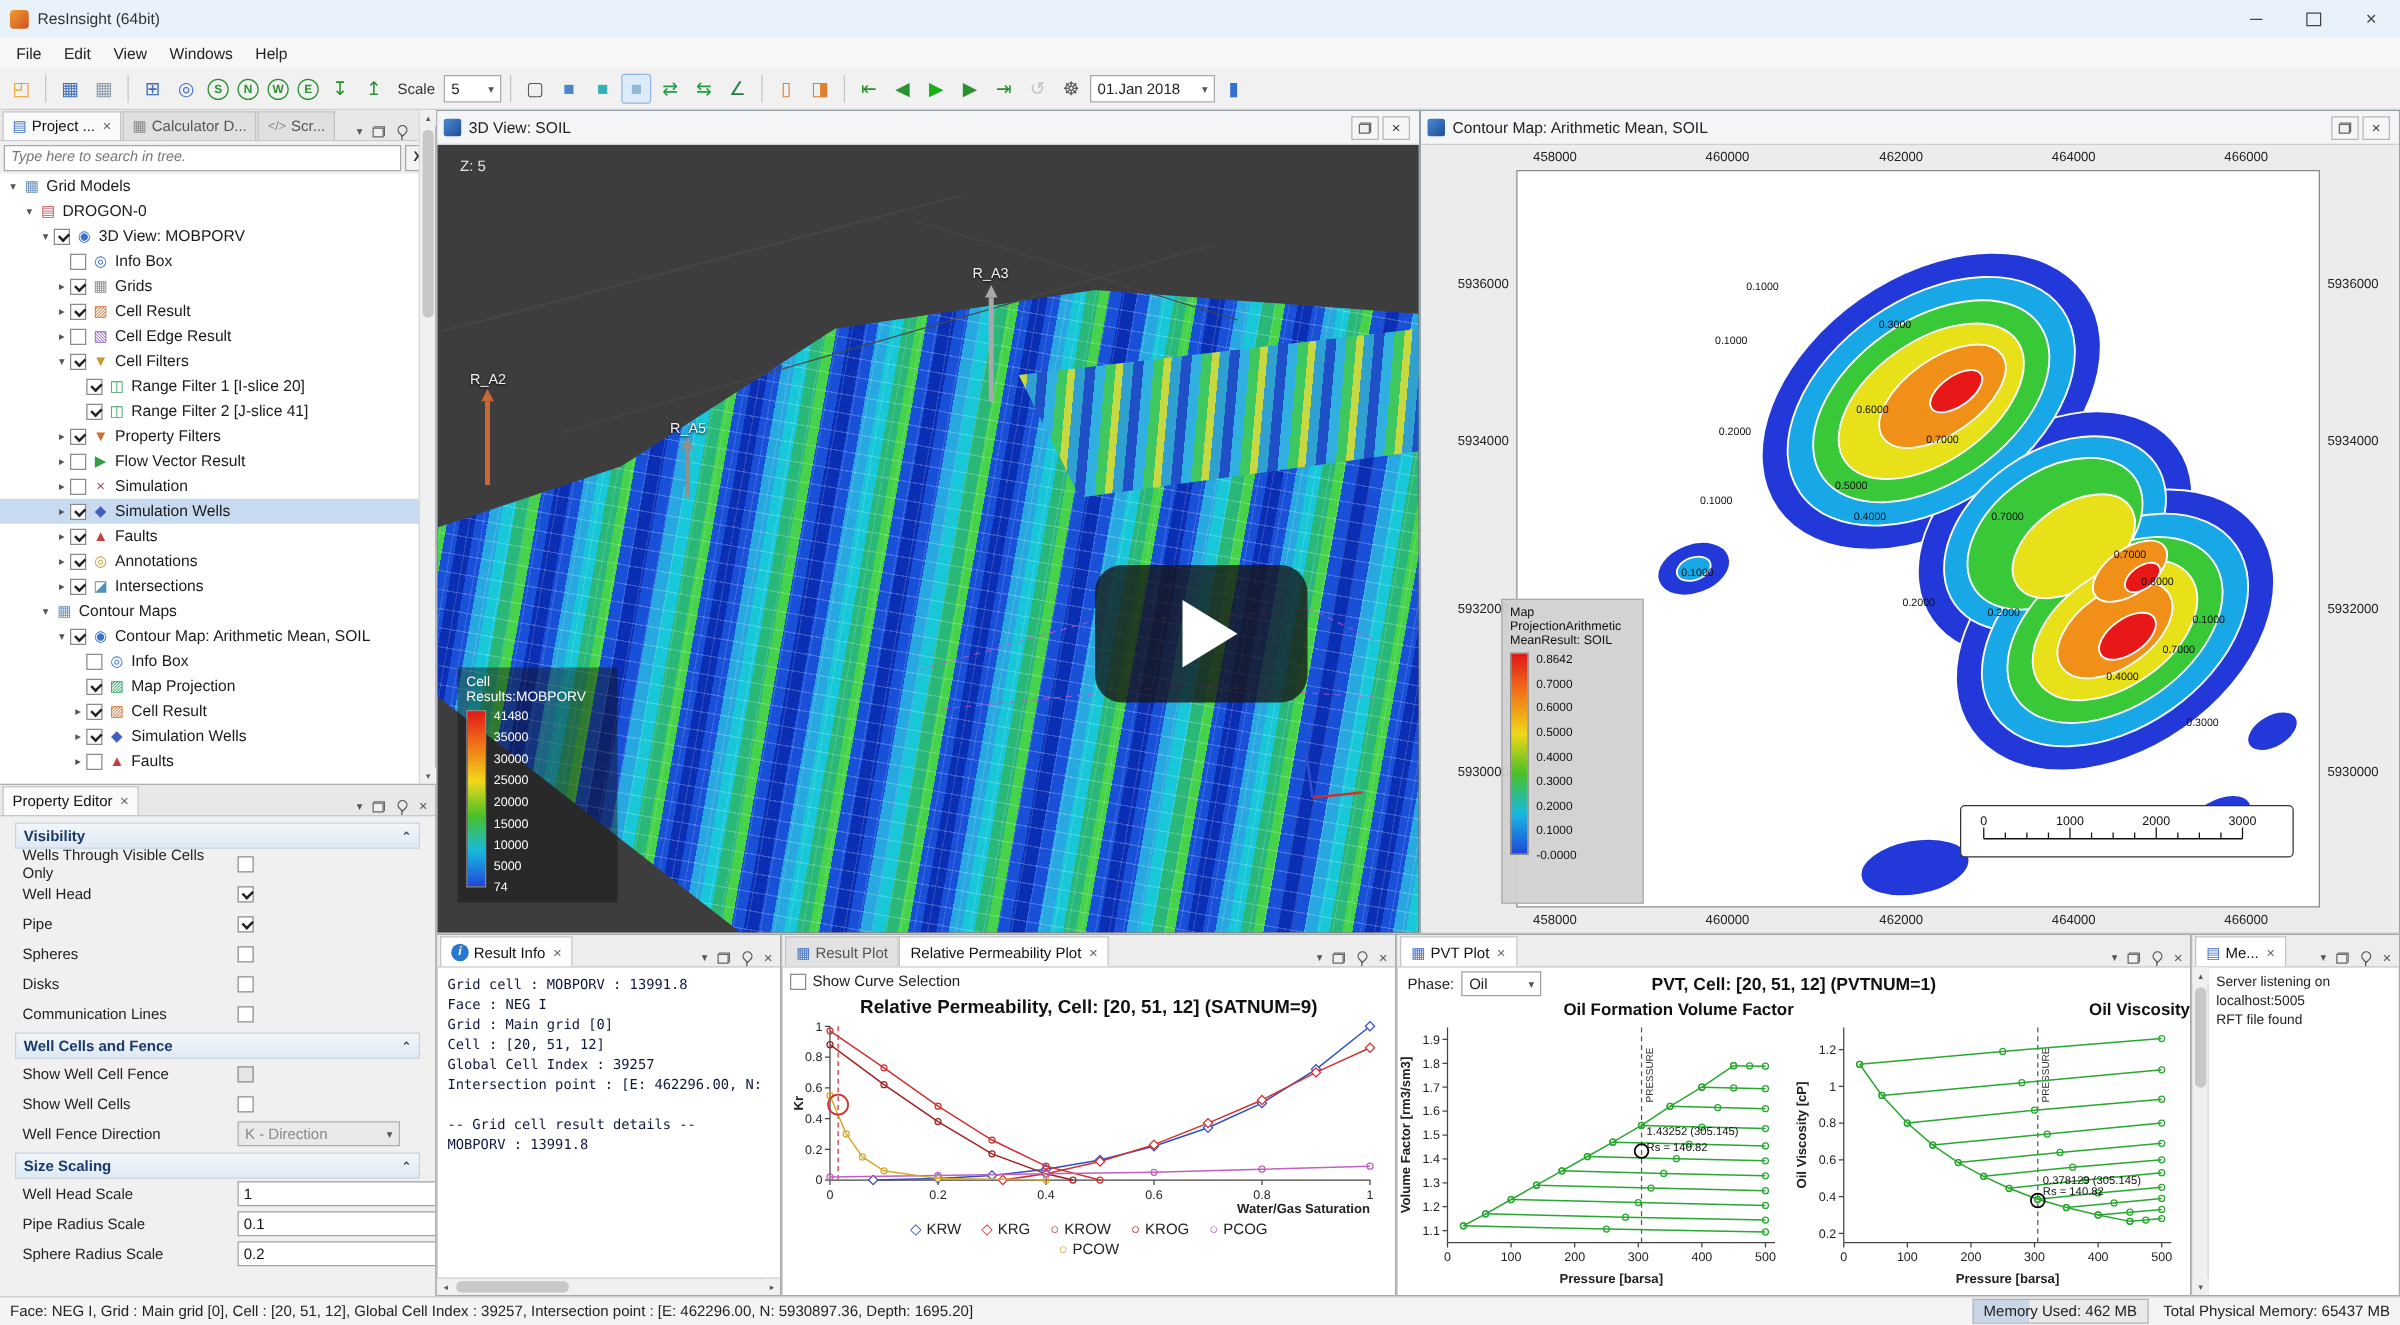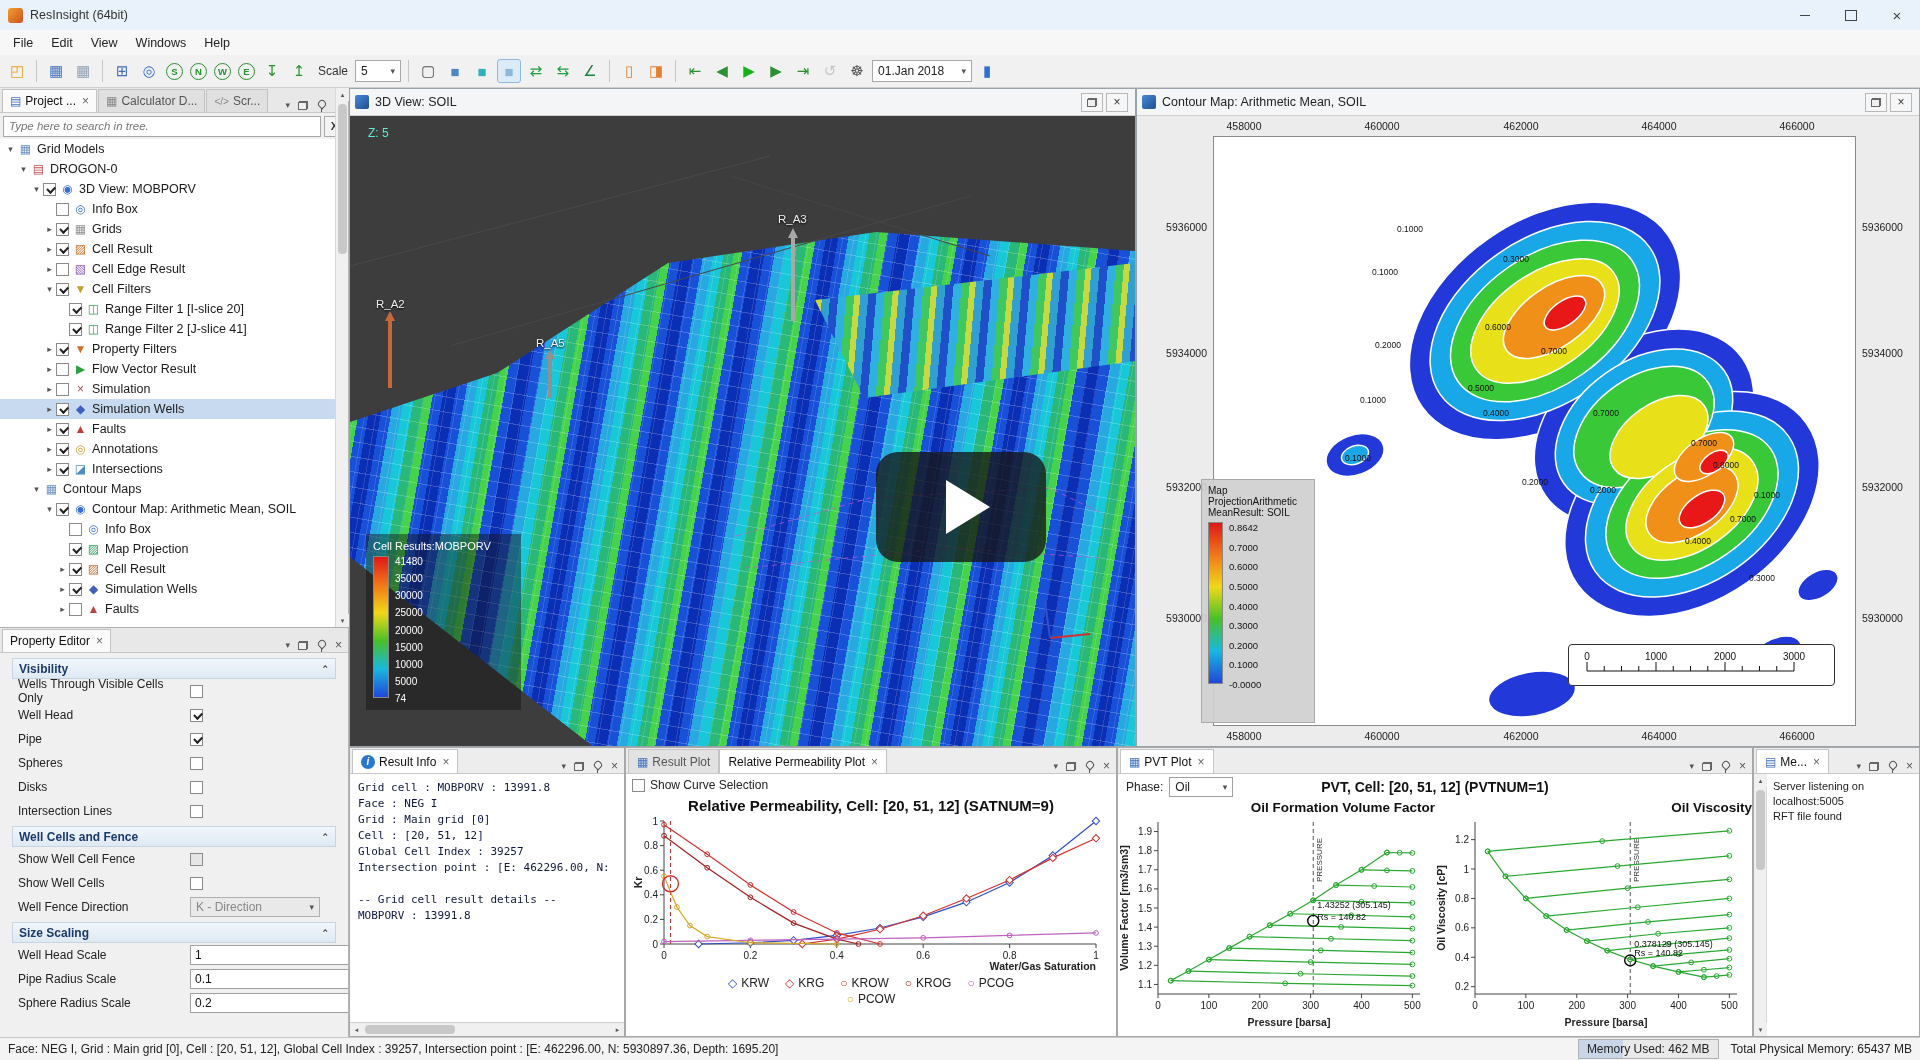--- a/index.html
+++ b/index.html
@@ -97,23 +97,23 @@
 .viewport{position:absolute;top:27px;left:0;right:0;bottom:0;background:#3d3d3d;overflow:hidden}
 .slab,.slab-mesh{position:absolute;inset:0;
   clip-path:polygon(0px 306px,147px 257px,318px 147px,526px 116px,785px 135px,785px 632px,245px 632px,0px 441px)}
 .slab{background:repeating-linear-gradient(100deg,#0b2fb4 0px,#0b2fb4 12px,#1850d8 12px,#1850d8 22px,
   #28a8e0 22px,#28a8e0 32px,#18c8d8 32px,#18c8d8 42px,#2ab878 42px,#2ab878 52px,#46d24a 52px,#46d24a 60px,#1850d8 60px,#1850d8 70px)}
 .slab-mesh{background:repeating-linear-gradient(10deg,rgba(255,255,255,.20) 0 1px,transparent 1px 15px),
   repeating-linear-gradient(100deg,rgba(255,255,255,.12) 0 1px,transparent 1px 11px)}
 .slab2{position:absolute;inset:0;clip-path:polygon(465px 184px,785px 147px,785px 245px,514px 282px);
   background:repeating-linear-gradient(95deg,#2050c8 0 8px,#30b0e0 8px 16px,#40c860 16px 24px,#c8d840 24px 30px,#30a0d0 30px 38px)}
 .decor{position:absolute;left:0;top:0}
-.z-label{position:absolute;left:18px;top:10px;color:#5eead4;font-size:12px;z-index:4}
+.z-label{position:absolute;left:18px;top:10px;color:#e5e5e5;font-size:12px;z-index:4}
 .well-label{position:absolute;color:#f0f0f0;font-size:11.5px;z-index:3;text-shadow:0 1px 2px #000}
-.view-legend{position:absolute;left:16px;top:418px;width:155px;background:rgba(18,18,18,.45);
+.view-legend{position:absolute;left:16px;top:418px;width:128px;background:rgba(18,18,18,.45);
   padding:6px 7px;color:#fff;z-index:4;font-size:11px}
 .vl-body{display:flex;margin-top:4px}
 .legend-bar{width:16px;height:142px;border:1px solid #888;
   background:linear-gradient(#e01818,#f07818,#f0d818,#48c028,#18b8e0,#2048d8)}
 .vl-vals{display:flex;flex-direction:column;justify-content:space-between;height:148px;margin-left:6px;font-size:10px}
 .play-btn{position:absolute;left:526px;top:336px;width:170px;height:110px;background:rgba(22,22,22,.78);
   border-radius:22px;display:flex;align-items:center;justify-content:center;z-index:6}
 .play-tri{width:0;height:0;border-left:44px solid #fff;border-top:27px solid transparent;
   border-bottom:27px solid transparent;margin-left:14px}
 
@@ -439,21 +439,21 @@
         </div>
         <div class="prop-row">
           <span class="prop-label">Spheres</span>
           <span class="cb"></span>
         </div>
         <div class="prop-row">
           <span class="prop-label">Disks</span>
           <span class="cb"></span>
         </div>
         <div class="prop-row">
-          <span class="prop-label">Intersection Lines</span>
+          <span class="prop-label">Communication Lines</span>
           <span class="cb"></span>
         </div>
         <div class="sec-header">
           <span>Well Cells and Fence</span>
           <span class="sec-caret">⌃</span>
         </div>
         <div class="prop-row">
           <span class="prop-label">Show Well Cell Fence</span>
           <span class="cb disabled"></span>
         </div>

